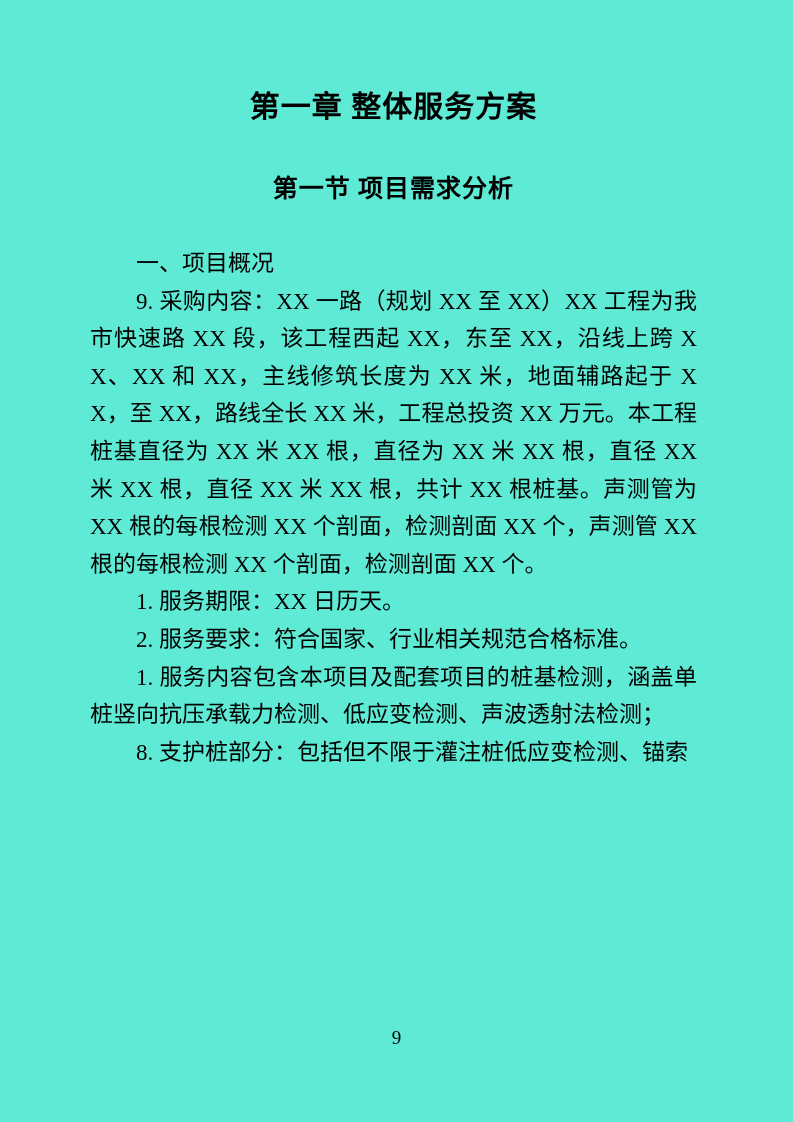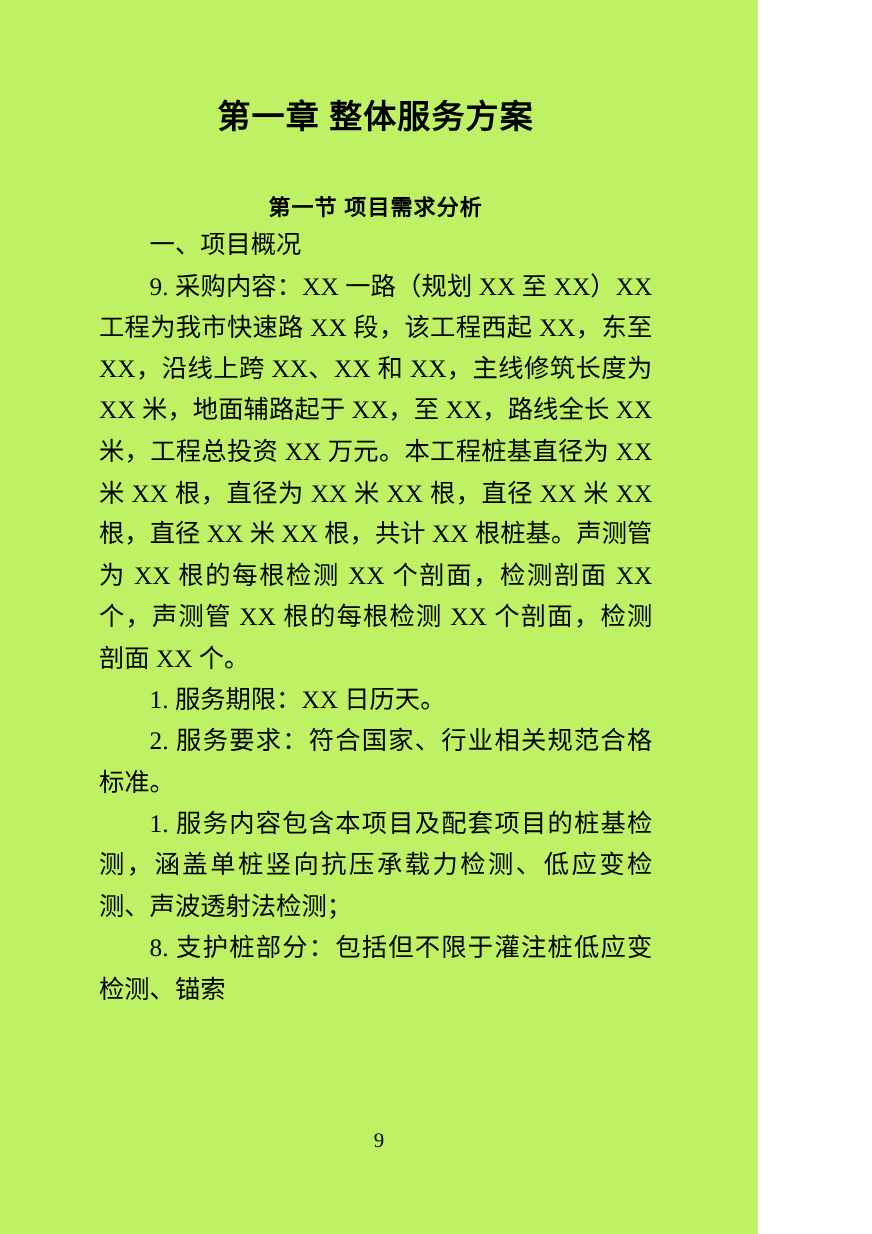--- a/index.html
+++ b/index.html
@@ -3,48 +3,49 @@
 <meta charset="utf-8">
 <title>Document Page</title>
 <style>
   html, body {
     margin: 0;
     padding: 0;
     background: #ffffff;
   }
   .page {
     position: relative;
-    width: 689px;
+    width: 793px;
     height: 1122px;
-    background: #bef264;
+    background: #5eead4;
     color: #000000;
     font-family: "Liberation Serif", "DejaVu Serif", serif;
     overflow: hidden;
     box-sizing: border-box;
     padding: 88px 96px 0 90px;
   }
   .chapter-title {
     margin: 0;
     text-align: center;
     font-size: 30px;
     line-height: 38px;
     font-weight: bold;
     letter-spacing: 1px;
     color: #000000;
   }
   .section-title {
     margin: 48px 0 0 0;
     text-align: center;
-    font-size: 20px;
+    font-size: 25px;
     line-height: 30px;
     font-weight: bold;
     letter-spacing: 1px;
     color: #000000;
   }
   .content {
+    margin-top: 41px;
   }
   .content p {
     margin: 0;
     font-size: 23px;
     line-height: 37.6px;
     text-align: justify;
     text-justify: inter-ideograph;
     text-indent: 2em;
     color: #000000;
     word-break: break-all;

